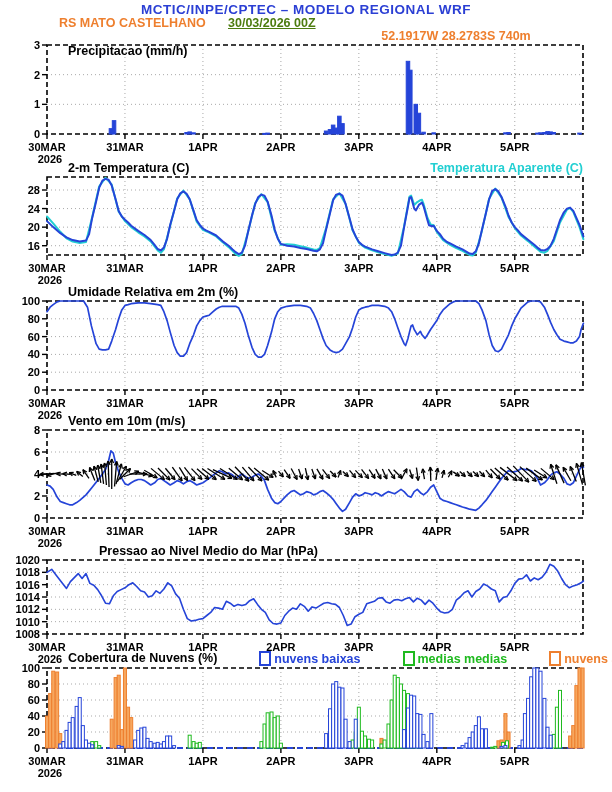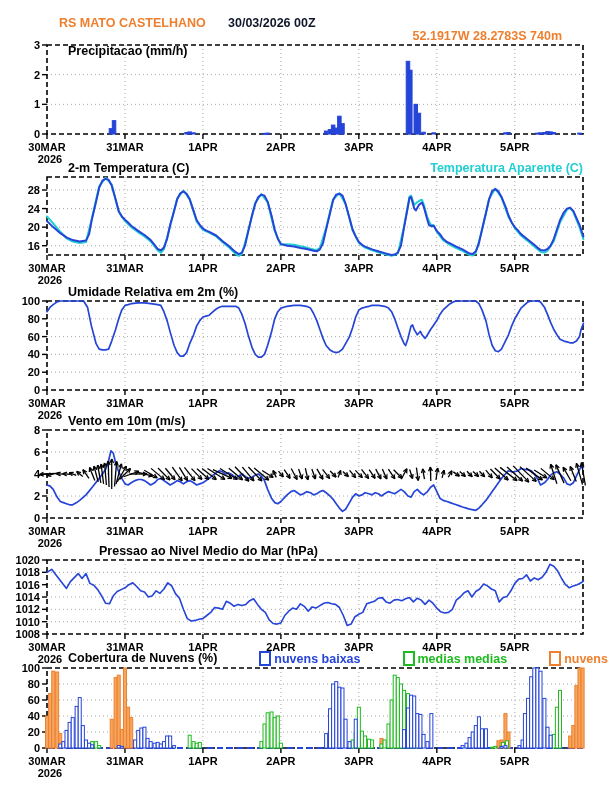--- a/index.html
+++ b/index.html
@@ -1,40 +1,41 @@
 <!DOCTYPE html>
 <html><head>
 <meta charset="utf-8">
 <style>
   html,body{margin:0;padding:0;background:#fff;}
   .page{position:relative;width:612px;height:792px;background:#fff;overflow:hidden;
         font-family:"Liberation Sans",sans-serif;font-weight:bold;}
   .hdr1{position:absolute;top:2px;left:0;width:612px;text-align:center;font-size:13.5px;letter-spacing:0.5px;}
   .hdr2a{position:absolute;top:16px;left:33px;font-size:12.5px;padding-left:26px;}
   .hdr2b{position:absolute;top:16px;left:228px;font-size:12.5px;}
-  .coords{position:absolute;top:29px;left:350px;width:212px;text-align:right;font-size:12.5px;}
+  .coords{position:absolute;top:29px;left:350px;width:212px;text-align:center;font-size:12.5px;}
   .ptitle{position:absolute;font-size:12.5px;color:#000;white-space:nowrap;}
   .ptitle2{position:absolute;font-size:12.5px;white-space:nowrap;}
   .legrow{position:absolute;display:flex;align-items:flex-start;gap:6px;font-size:12.5px;white-space:nowrap;}
   .legitem{display:flex;align-items:center;gap:3px;padding-left:36px;}
   .legbox{display:inline-block;width:8px;height:11px;border:2px solid #000;background:#fff;}
   svg{position:absolute;top:0;left:0;}
   svg text{font-family:"Liberation Sans",sans-serif;font-weight:bold;fill:#000;}
   .grid{stroke:#a9a9a9;stroke-width:1;stroke-dasharray:1 3;fill:none;}
   .frame{stroke:#000;stroke-width:1.6;stroke-dasharray:5 3;fill:none;}
   .tick{stroke:#000;stroke-width:1.4;}
   .ylab{font-size:11px;text-anchor:end;}
   .xlab{font-size:11px;text-anchor:middle;}
 </style>
 </head>
 <body>
 
 <div class="page">
+  <div class="hdr1" style="color: rgb(43, 63, 212);">MCTIC/INPE/CPTEC – MODELO REGIONAL WRF</div>
   <div class="hdr2a" style="color: rgb(238, 127, 46);">RS MATO CASTELHANO</div>
-  <div class="hdr2b" style="color: #0f172a;">30/03/2026 00Z</div>
+  <div class="hdr2b" style="color: #4d7c0f; text-decoration: underline;">30/03/2026 00Z</div>
   <div class="coords" style="color: rgb(238, 127, 46);">52.1917W 28.2783S 740m</div>
 
   <section>
     <div class="ptitle" style="top:44px;left:68px;">Precipitacao (mm/h)</div>
     <svg width="612" height="792">
         <line x1="124.96363636363637" y1="45" x2="124.96363636363637" y2="134" class="grid"></line>
         <line x1="202.92727272727274" y1="45" x2="202.92727272727274" y2="134" class="grid"></line>
         <line x1="280.8909090909091" y1="45" x2="280.8909090909091" y2="134" class="grid"></line>
         <line x1="358.8545454545455" y1="45" x2="358.8545454545455" y2="134" class="grid"></line>
         <line x1="436.8181818181818" y1="45" x2="436.8181818181818" y2="134" class="grid"></line>

